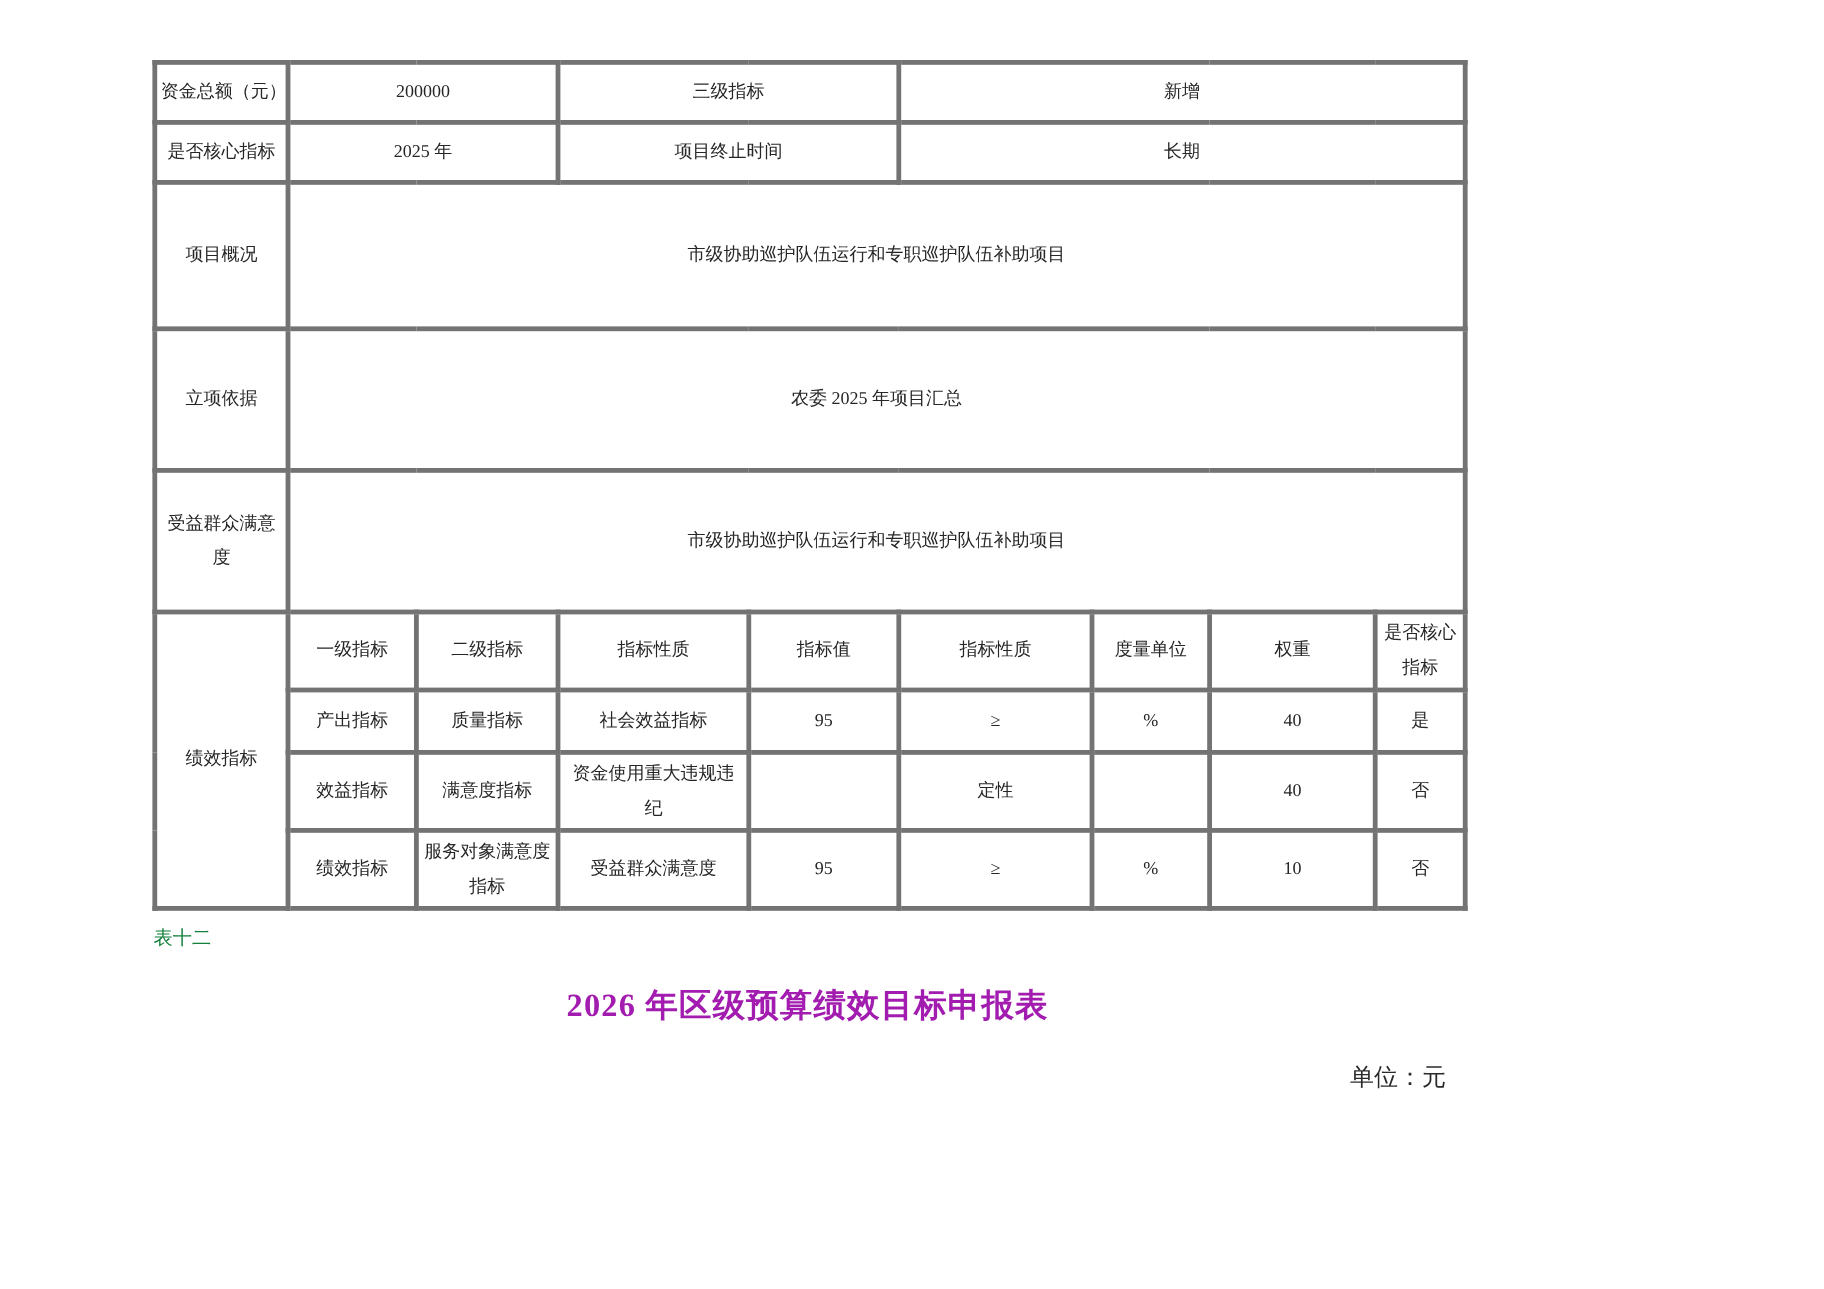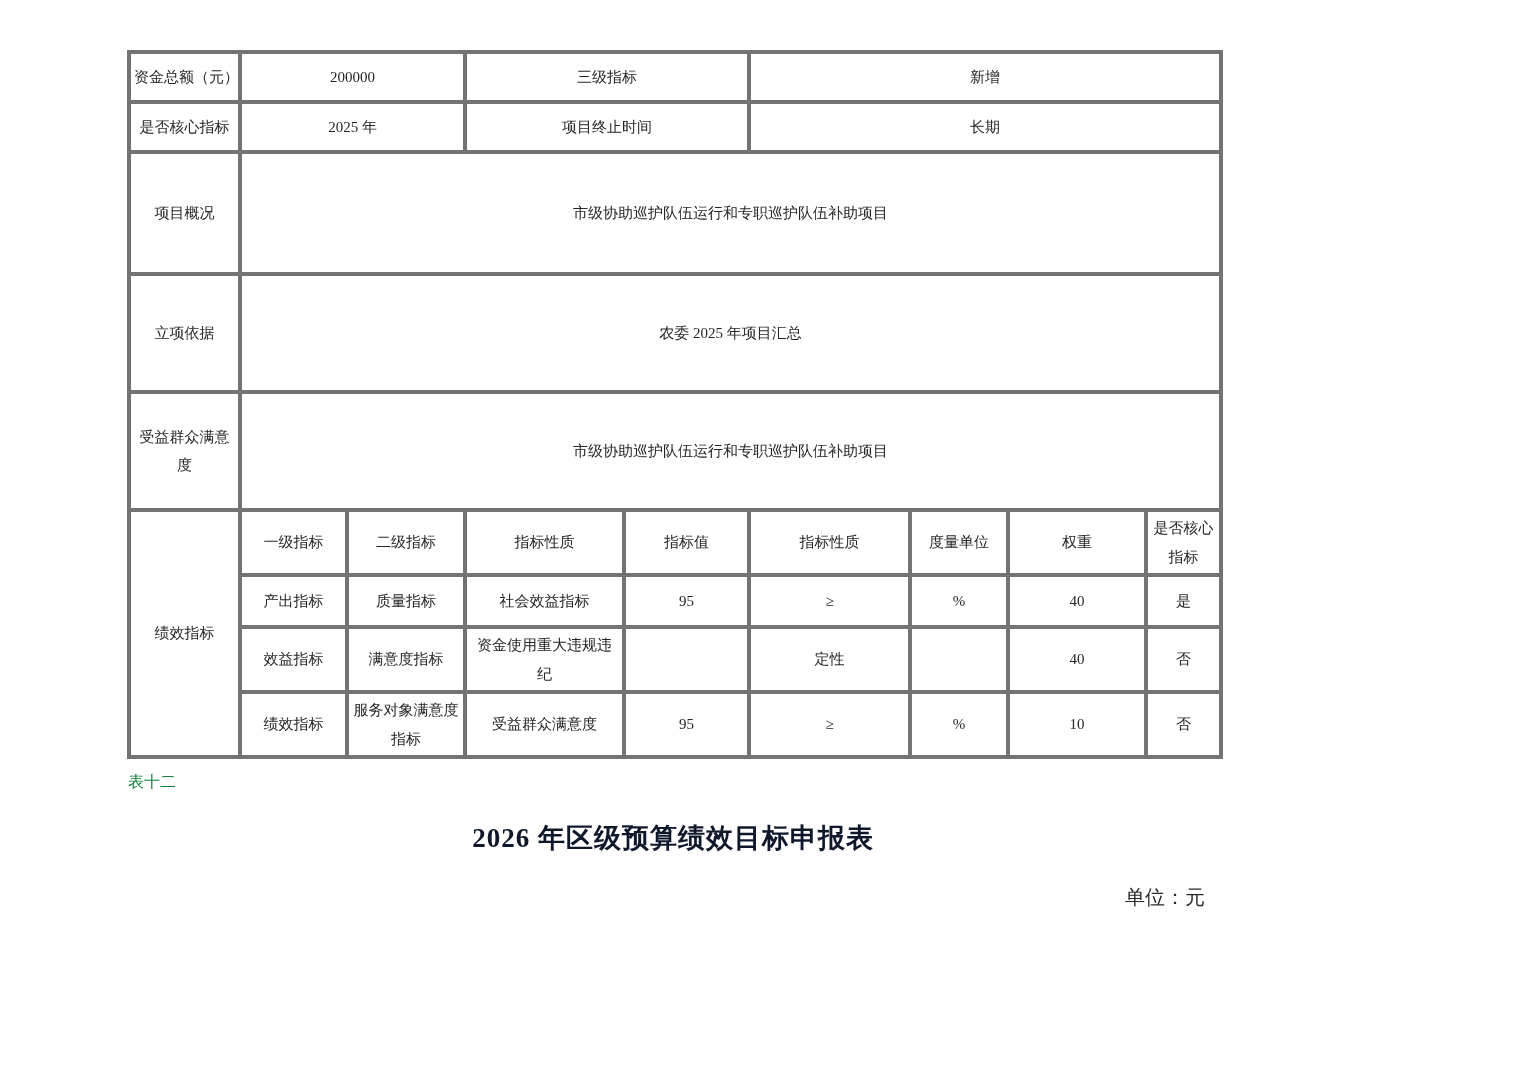--- a/index.html
+++ b/index.html
@@ -49,21 +49,21 @@
     font-size: 16px;
     color: #15803d;
   }
   .doc-title {
     position: absolute;
     left: 127px; top: 820px;
     width: 1092px;
     text-align: center;
     font-size: 27px;
     font-weight: bold;
-    color: #0f172a;
+    color: #a21caf;
     letter-spacing: 1px;
   }
   .unit-line {
     position: absolute;
     left: 127px; top: 884px;
     width: 1092px;
     text-align: right;
     padding-right: 14px;
     font-size: 20px;
     color: #2a2a2a;

